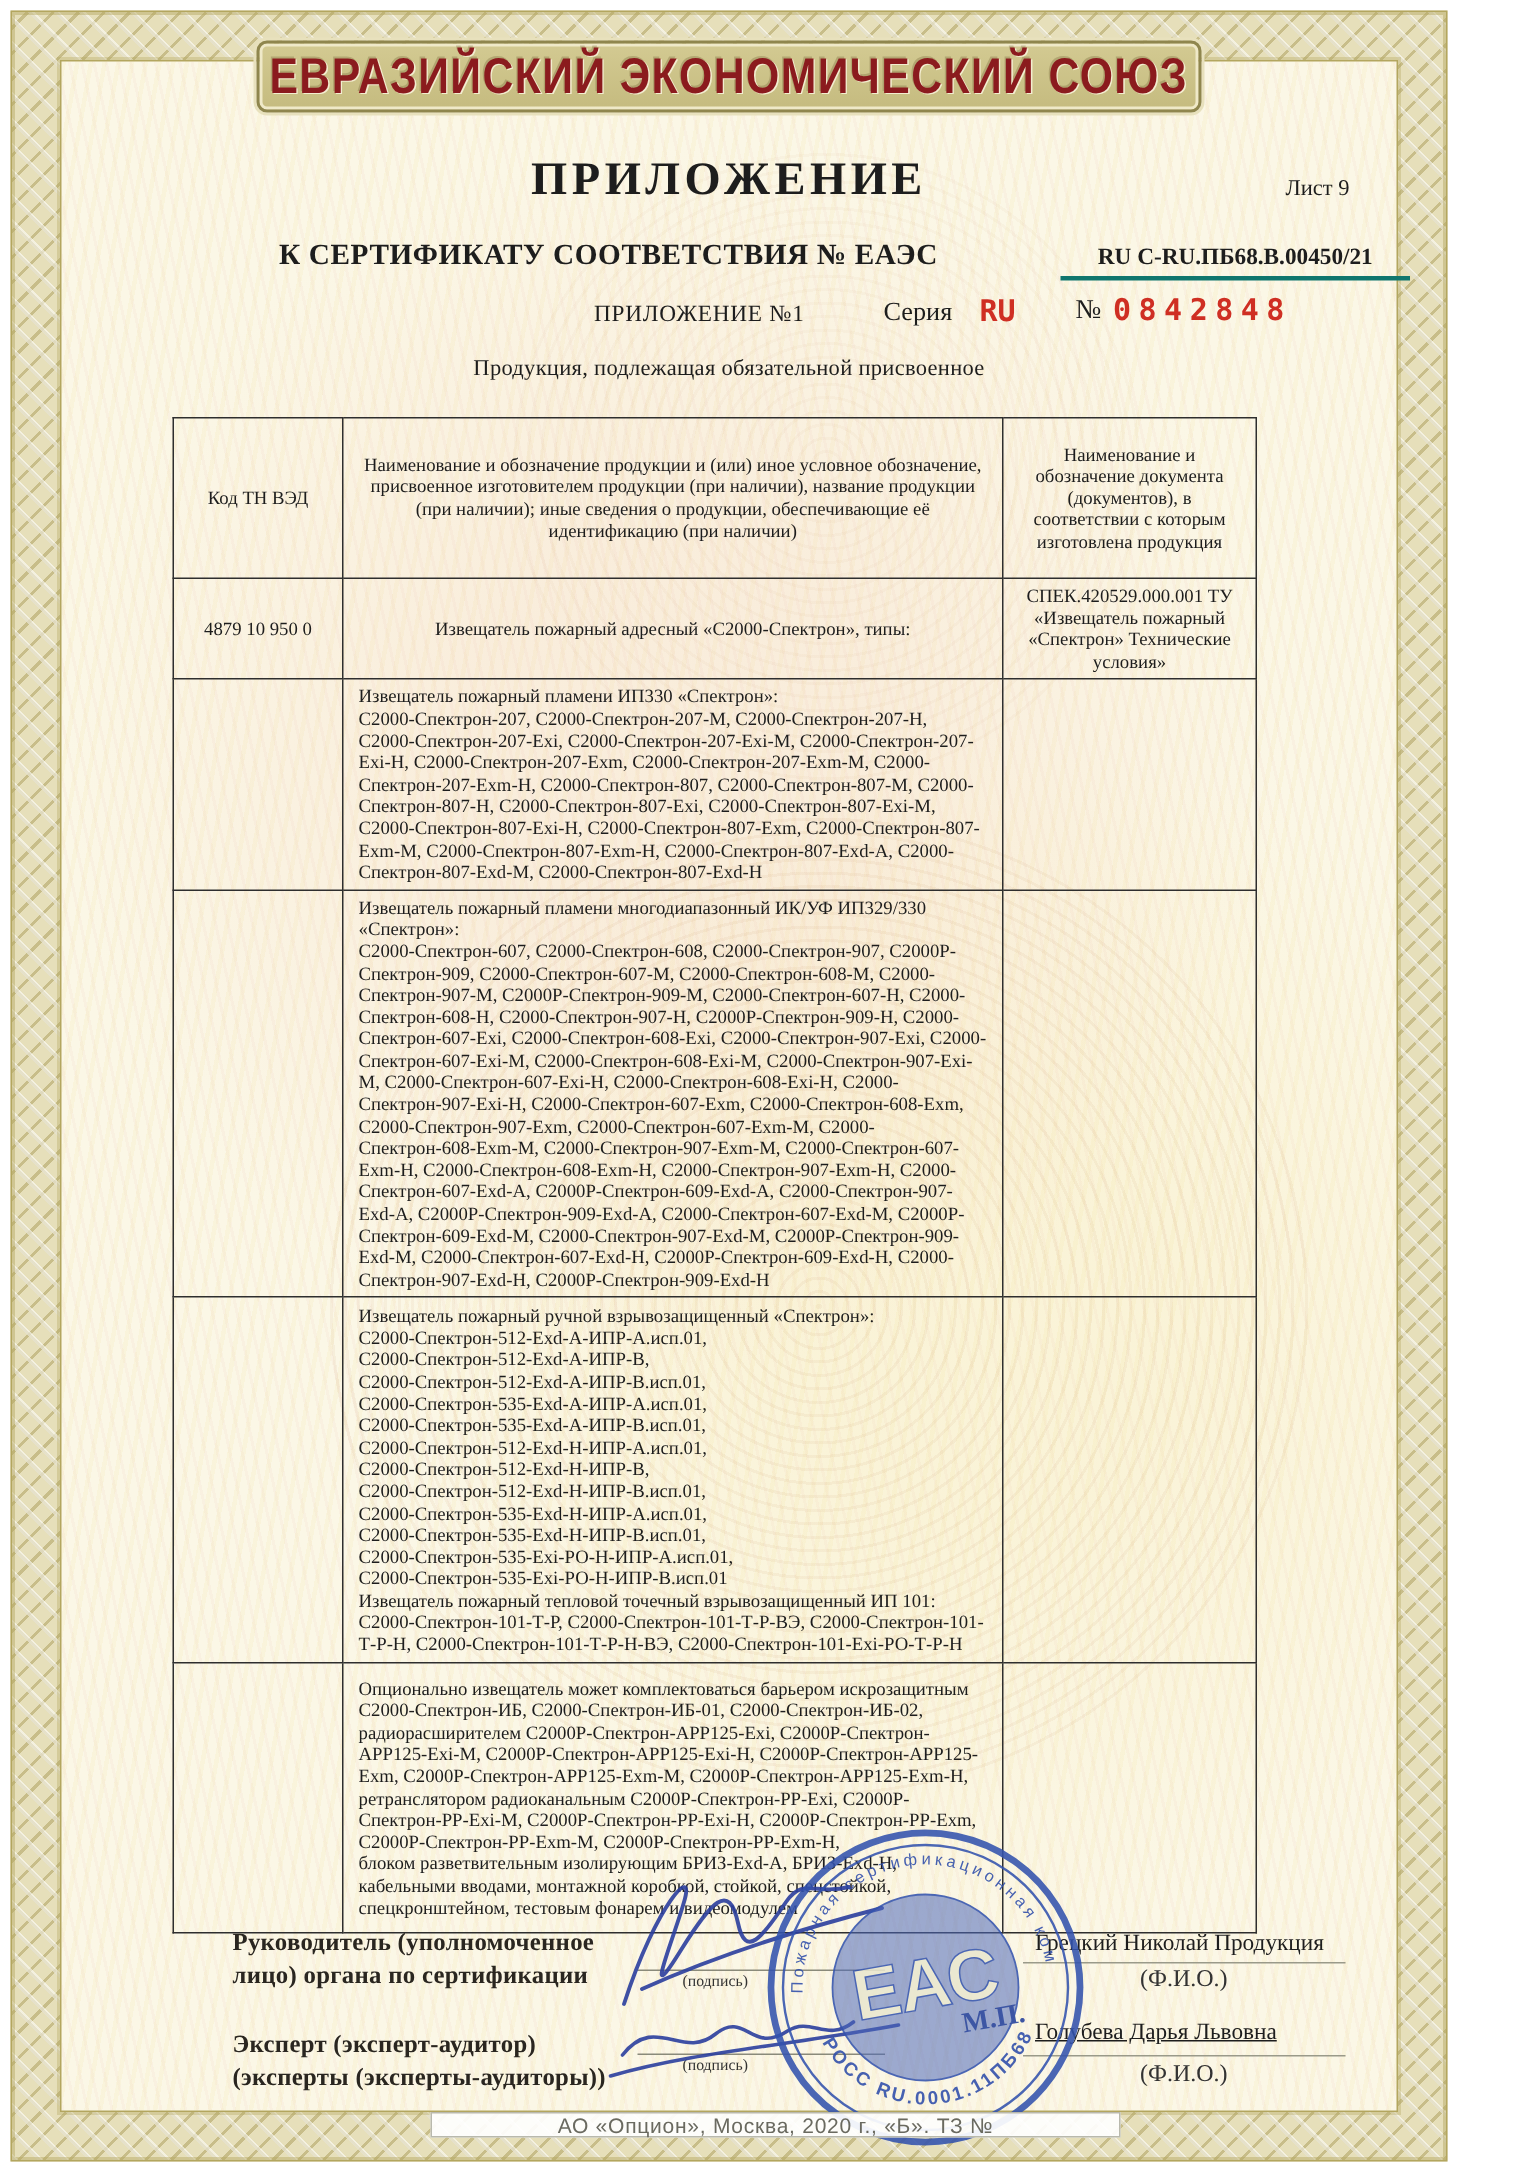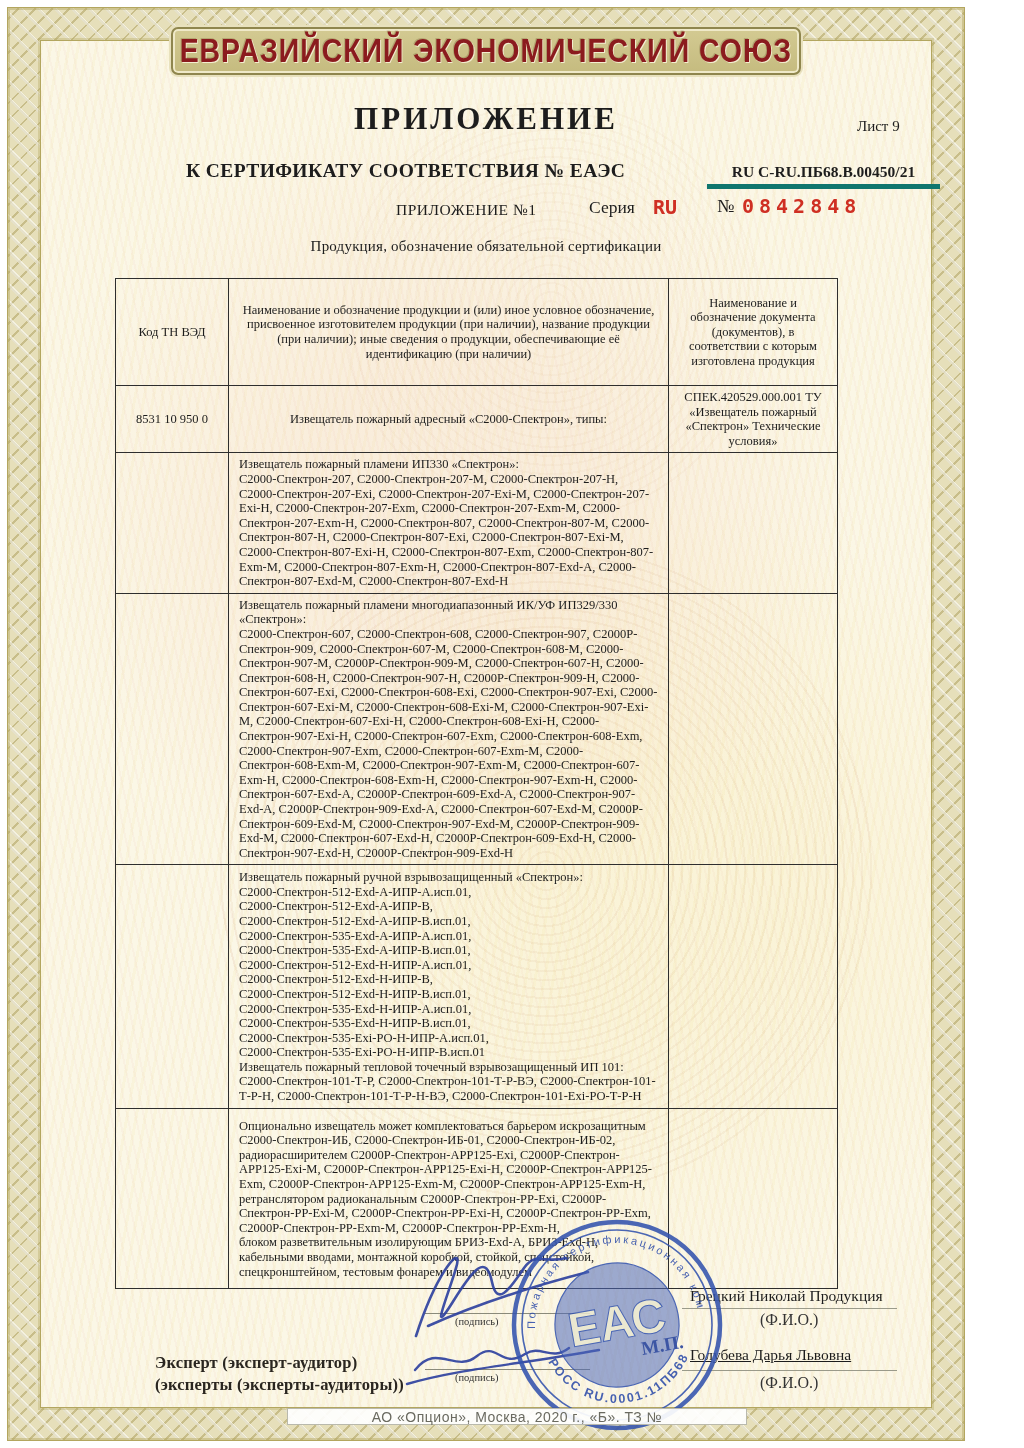--- a/index.html
+++ b/index.html
@@ -47,21 +47,21 @@
     font-family:"Liberation Sans", sans-serif; font-weight:bold; font-size:31px;
     letter-spacing:1px; color:#8b1b1e; white-space:nowrap;
     transform:scaleY(1.08) scaleX(.92);
     text-shadow:1px 1px 0 #f3edd0, -1px -1px 0 rgba(90,70,30,.25);
   }
 
   .abs{position:absolute;}
   .title{top:101px; left:0; width:100%; text-align:center; font-size:31px; font-weight:bold; letter-spacing:3px;}
   .sheet{top:118px; left:857px; font-size:15px;}
   .certlabel{top:160px; left:186px; font-size:19.5px; font-weight:bold; letter-spacing:.4px;}
-  .certnum{top:163px; left:707px; font-size:15.5px; font-weight:bold; border-bottom:5px solid #0f766e; padding:0 4px 3px 4px; min-width:225px; text-align:center;}
+  .certnum{top:163px; left:707px; font-size:15.5px; font-weight:bold; border-bottom:3px solid #0f766e; padding:0 4px 3px 4px; min-width:225px; text-align:center;}
   .appnum{top:201px; left:396px; font-size:15.5px; letter-spacing:.5px;}
   .serieslabel{top:197px; left:589px; font-size:17.5px;}
   .seriesval{top:195px; left:653px; font-size:20px; font-weight:bold; color:#cf2f23; font-family:"DejaVu Sans Mono", monospace;}
   .numsign{top:196px; left:717px; font-size:18px;}
   .blanknum{top:194px; left:742px; font-size:20px; font-weight:bold; color:#cf2f23; letter-spacing:5px; font-family:"DejaVu Sans Mono", monospace;}
   .subtitle{top:238px; left:0; width:100%; text-align:center; font-size:15px; letter-spacing:.2px;}
 
   
   table.products{
     position:absolute; top:278px; left:115px; width:722px;
@@ -132,36 +132,36 @@
 
   <div class="abs certlabel">К СЕРТИФИКАТУ СООТВЕТСТВИЯ № ЕАЭС</div>
   <div class="abs certnum">RU C-RU.ПБ68.В.00450/21</div>
 
   <div class="abs appnum">ПРИЛОЖЕНИЕ №1</div>
   <div class="abs serieslabel">Серия</div>
   <div class="abs seriesval">RU</div>
   <div class="abs numsign">№</div>
   <div class="abs blanknum">0842848</div>
 
-  <div class="abs subtitle">Продукция, обозначение обязательной сертификации</div>
+  <div class="abs subtitle">Продукция, подлежащая обязательной присвоенное</div>
 
   <table class="products">
     <colgroup>
         <col style="width:113px">
         <col style="width:440px">
         <col style="width:169px">
       </colgroup>
     <tbody>
         <tr class="r-head">
       <td class="hdr">Код ТН ВЭД</td>
       <td class="hdr">Наименование и обозначение продукции и (или) иное условное обозначение, присвоенное изготовителем продукции (при наличии), название продукции (при наличии); иные сведения о продукции, обеспечивающие её идентификацию (при наличии)</td>
       <td class="hdr">Наименование и обозначение документа (документов), в соответствии с которым изготовлена продукция</td>
     </tr>
     <tr class="r-1">
-      <td class="code">8531 10 950 0</td>
+      <td class="code">4879 10 950 0</td>
       <td class="center">Извещатель пожарный адресный «С2000-Спектрон», типы:</td>
       <td class="doc">СПЕК.420529.000.001 ТУ «Извещатель пожарный «Спектрон» Технические условия»</td>
     </tr>
     <tr class="r-2">
       <td></td>
       <td class="models">Извещатель пожарный пламени ИП330 «Спектрон»:
 С2000-Спектрон-207, С2000-Спектрон-207-М, С2000-Спектрон-207-Н, С2000-Спектрон-207-Exi, С2000-Спектрон-207-Exi-М, С2000-Спектрон-207-Exi-Н, С2000-Спектрон-207-Exm, С2000-Спектрон-207-Exm-М, С2000-Спектрон-207-Exm-Н, С2000-Спектрон-807, С2000-Спектрон-807-М, С2000-Спектрон-807-Н, С2000-Спектрон-807-Exi, С2000-Спектрон-807-Exi-М, С2000-Спектрон-807-Exi-Н, С2000-Спектрон-807-Exm, С2000-Спектрон-807-Exm-М, С2000-Спектрон-807-Exm-Н, С2000-Спектрон-807-Exd-А, С2000-Спектрон-807-Exd-М, С2000-Спектрон-807-Exd-Н</td>
       <td></td>
     </tr>
     <tr class="r-3">
@@ -192,20 +192,22 @@
       <td></td>
       <td class="models">Опционально извещатель может комплектоваться барьером искрозащитным С2000-Спектрон-ИБ, С2000-Спектрон-ИБ-01, С2000-Спектрон-ИБ-02, радиорасширителем С2000Р-Спектрон-АРР125-Exi, С2000Р-Спектрон-АРР125-Exi-М, С2000Р-Спектрон-АРР125-Exi-Н, С2000Р-Спектрон-АРР125-Exm, С2000Р-Спектрон-АРР125-Exm-М, С2000Р-Спектрон-АРР125-Exm-Н,
 ретранслятором радиоканальным С2000Р-Спектрон-РР-Exi, С2000Р-Спектрон-РР-Exi-М, С2000Р-Спектрон-РР-Exi-Н, С2000Р-Спектрон-РР-Exm, С2000Р-Спектрон-РР-Exm-М, С2000Р-Спектрон-РР-Exm-Н,
 блоком разветвительным изолирующим БРИЗ-Exd-А, БРИЗ-Exd-Н,
 кабельными вводами, монтажной коробкой, стойкой, спецстойкой, спецкронштейном, тестовым фонарем и видеомодулем</td>
       <td></td>
     </tr>
   </tbody>
     </table>
 
+  <div class="abs rolehead role1">Руководитель (уполномоченное
+лицо) органа по сертификации</div>
   <div class="abs sigline sl1"></div>
   <div class="abs cap cap1">(подпись)</div>
   <div class="abs name name1">Грецкий Николай Продукция</div>
   <div class="abs nameline nl1"></div>
   <div class="abs fiocap fio1">(Ф.И.О.)</div>
 
   <div class="abs rolehead role2">Эксперт (эксперт-аудитор)
 (эксперты (эксперты-аудиторы))</div>
   <div class="abs sigline sl2"></div>
   <div class="abs cap cap2">(подпись)</div>

